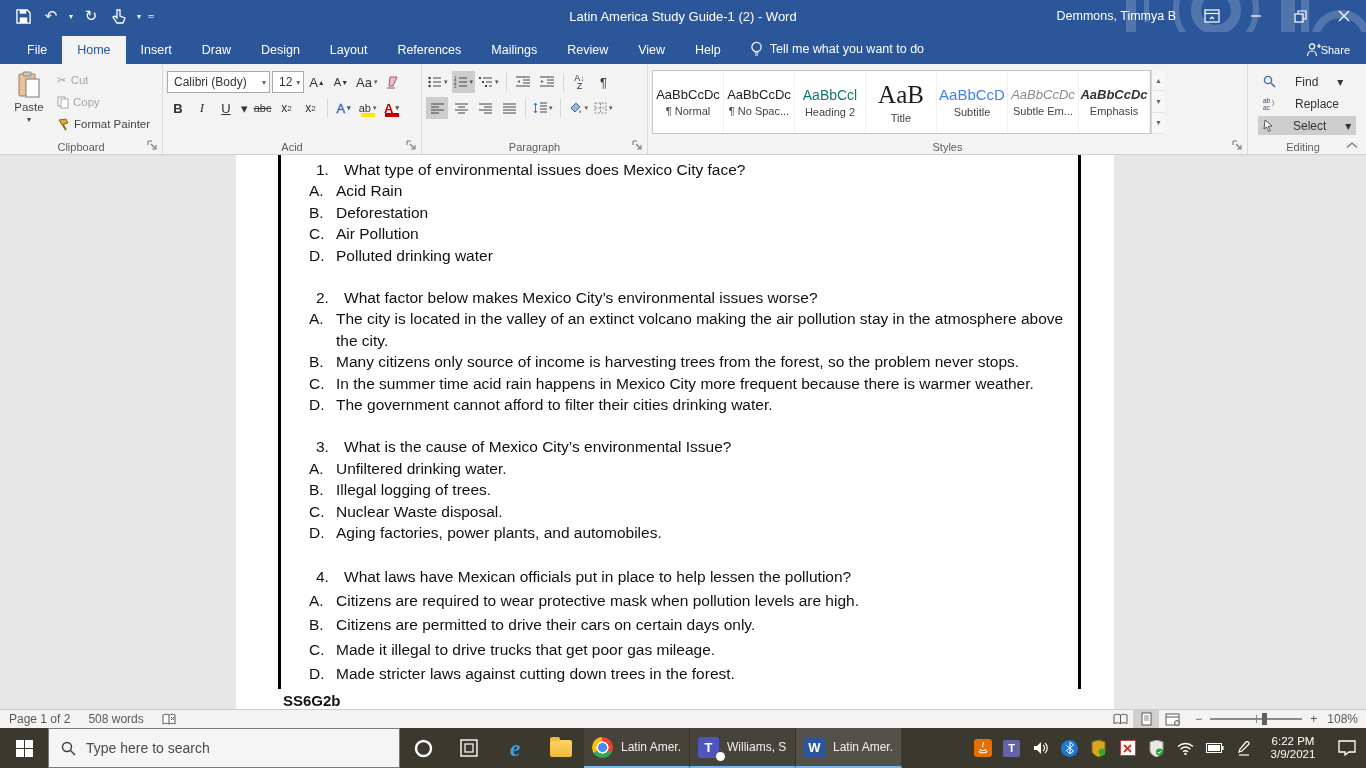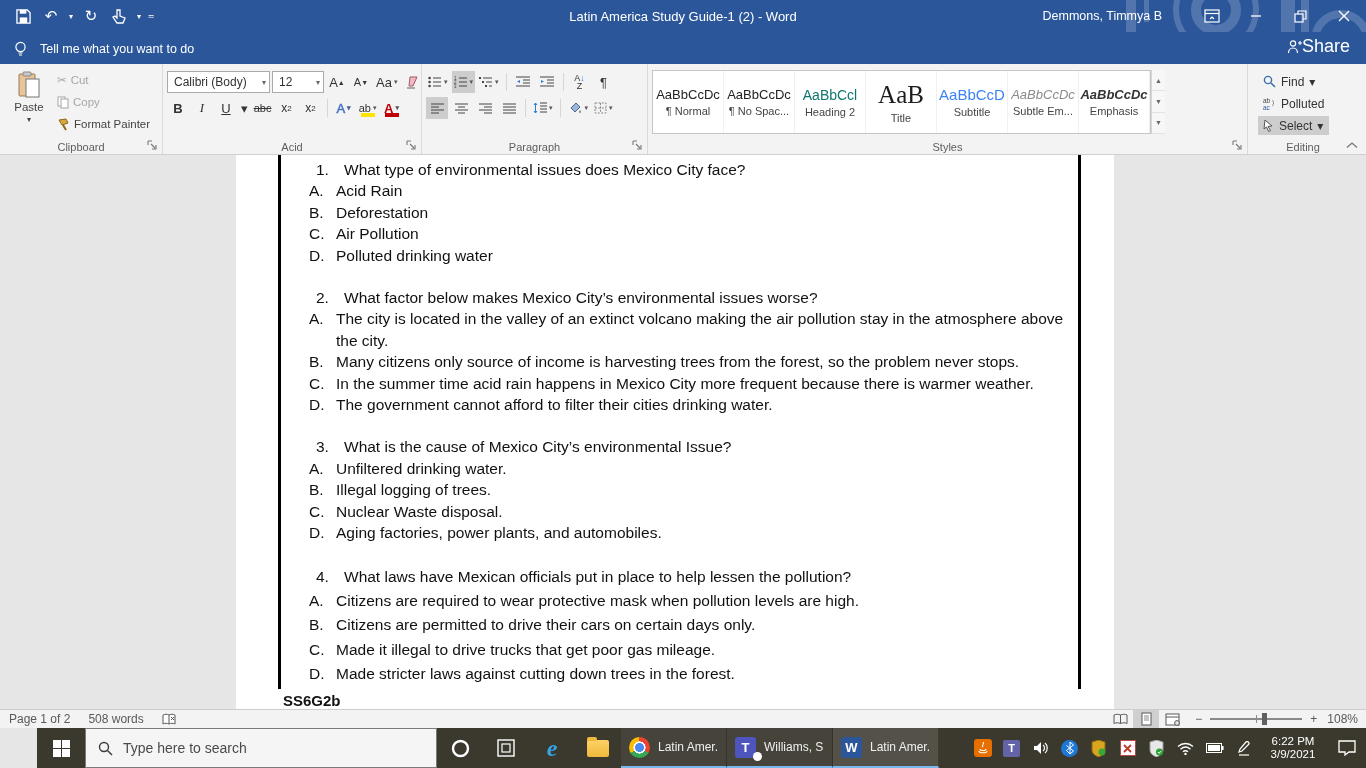--- a/index.html
+++ b/index.html
@@ -9,31 +9,31 @@
 
   
   .titlebar { height:32px; background:#2b579a; color:#fff; display:flex; align-items:center; position:relative; flex:0 0 auto; }
   .tb-deco { position:absolute; right:0; top:0; width:480px; height:64px; opacity:.18; pointer-events:none; }
   .qat { display:flex; align-items:center; padding-left:10px; gap:2px; z-index:2; }
   .qat-btn { width:26px; height:26px; display:flex; align-items:center; justify-content:center; font-size:15px; color:#fff; }
   .qat-btn svg { display:block; }
   .qat-caret { font-size:8px; width:10px; }
   .tb-title { position:absolute; left:0; right:0; text-align:center; font-size:13px; color:#fff; z-index:1; }
   .tb-right { margin-left:auto; display:flex; align-items:center; z-index:2; }
-  .tb-user { font-size:12.5px; margin-right:28px; }
+  .tb-user { font-size:12.5px; margin-right:14px; }
   .winbtn { width:44px; height:32px; display:flex; align-items:center; justify-content:center; font-size:14px; }
   .winbtn svg { display:block; }
 
   
   .tabrow { height:32px; background:#2b579a; display:flex; align-items:flex-end; color:#fff; flex:0 0 auto; position:relative; }
   .tabs { display:flex; align-items:flex-end; height:100%; padding-left:12px; }
   .tab { padding:7px 15px 7px; font-size:12.5px; color:#fff; }
   .tab.active { background:#f3f3f3; color:#2b579a; }
-  .tellme { display:flex; align-items:center; gap:13px; font-size:12.5px; color:#fff; padding:7px 14px; }
-  .share { margin-left:auto; display:flex; align-items:center; font-size:18px; padding:7px 16px; }
+  .tellme { display:flex; align-items:center; gap:7px; font-size:12.5px; color:#fff; padding:7px 14px; }
+  .share { margin-left:auto; display:flex; align-items:center; font-size:11px; padding:7px 16px; }
 
   
   .ribbon { height:91px; background:#f3f3f3; border-bottom:1px solid #d2d0ce; display:flex; flex:0 0 auto; position:relative; font-size:11.5px; color:#444; }
   .group { position:relative; border-right:1px solid #dddbd9; padding:3px 4px 17px 4px; display:flex; }
   .group-label { position:absolute; bottom:1px; left:0; right:0; text-align:center; font-size:11px; color:#605e5c; }
   .launcher { position:absolute; bottom:2px; right:3px; width:12px; height:12px; }
   .launcher svg { display:block; }
   .bigbtn { width:50px; display:flex; flex-direction:column; align-items:center; justify-content:flex-start; padding-top:4px; gap:2px; font-size:11.5px; color:#444; }
   .smallcol { display:flex; flex-direction:column; justify-content:flex-start; padding-top:4px; gap:4px; }
   .smallbtn { display:flex; align-items:center; gap:4px; font-size:11.5px; height:18px; padding:0 3px; color:#444; }
@@ -54,21 +54,21 @@
   .s0 .style-prev, .s1 .style-prev { font-size:13px; color:#222; }
   .s2 .style-prev { font-size:18px; color:#3b6aa0; }
   .s3 .style-prev { font-size:14px; color:#0f766e; }
   .s4 .style-prev { font-size:25px; color:#1d1d1d; font-weight:300; font-family:"Liberation Serif", serif; }
   .s5 .style-prev { font-size:15px; color:#3b82f6; }
   .s6 .style-prev { font-size:13px; color:#8a8a8a; font-style:italic; }
   .s7 .style-prev { font-size:13px; color:#333; font-style:italic; font-weight:bold; }
   .style-scroll { width:14px; display:flex; flex-direction:column; border-left:1px solid #d8d6d4; margin-top:3px; height:64px; background:#f7f7f7; }
   .style-scroll div { flex:1; display:flex; align-items:center; justify-content:center; font-size:7px; color:#666; border-bottom:1px solid #e4e2e0; }
   .edit-col { display:flex; flex-direction:column; gap:3px; padding:5px 4px 0 6px; }
-  .edit-row { display:flex; align-items:center; gap:5px; font-size:12px; height:19px; padding:0 5px; color:#333; }
+  .edit-row { display:flex; align-items:center; gap:19px; font-size:12px; height:19px; padding:0 5px; color:#333; }
   .edit-row.selected { background:#cdcdcd; }
   .collapse-ribbon { position:absolute; right:8px; bottom:3px; }
 
   
   .docarea { flex:1 1 auto; background:#e6e6e6; position:relative; overflow:hidden; }
   .page { position:absolute; left:236px; top:0; width:878px; height:100%; background:#fff; }
   .quiz { margin-left:42px; width:803px; border-left:3px solid #000; border-right:3px solid #000; height:534px; padding:4px 14px 0 28px; overflow:hidden; font-size:15.5px; color:#111; }
   .line { display:flex; line-height:21.4px; }
   .qline { padding-left:7px; }
   .qnum { flex:0 0 28px; }
@@ -86,21 +86,21 @@
   .sb-right { margin-left:auto; display:flex; align-items:center; }
   .viewbtn { width:26px; height:18px; display:flex; align-items:center; justify-content:center; }
   .viewbtn.active { background:#cfcfcf; }
   .zoomctrl { display:flex; align-items:center; gap:8px; padding:0 10px; }
   .zoom-track { width:92px; height:2px; background:#8a8a8a; position:relative; }
   .zoom-notch { position:absolute; left:50%; top:-3px; width:1px; height:8px; background:#8a8a8a; }
   .zoom-thumb { position:absolute; left:56%; top:-5px; width:5px; height:12px; background:#606060; }
   .zoom-pct { font-size:12px; color:#595959; padding-right:8px; }
 
   
-  .taskbar { height:40px; background:#3b382e; display:flex; align-items:stretch; color:#fff; flex:0 0 auto;margin-left:37px; }
+  .taskbar { height:40px; background:#3b382e; display:flex; align-items:stretch; color:#fff; flex:0 0 auto; }
   .tb-btn { display:flex; align-items:center; justify-content:center; }
   .start { width:48px; }
   .searchbox { width:352px; background:#f5f5f5; border:1px solid #7a7a7a; display:flex; align-items:center; gap:10px; padding:0 12px; color:#4a4a4a; font-size:14px; }
   .tv-btn { width:46px; } .cortana { width:46px; }
   .app-icon-btn { width:46px; }
   .taskapp { width:106px; display:flex; align-items:center; gap:8px; padding:0 8px; background:rgba(255,255,255,.06); border-bottom:2px solid #76b9ed; border-right:1px solid rgba(0,0,0,.25); font-size:12px; color:#f0f0f0; position:relative; }
   .taskapp .applabel { overflow:hidden; white-space:nowrap; }
   .taskapp.lit { background:rgba(255,255,255,.13); }
   .appdot { position:absolute; left:26px; bottom:5px; width:9px; height:9px; background:#fff; border-radius:50%; }
   .tray { margin-left:auto; display:flex; align-items:center; }
@@ -176,20 +176,33 @@
       </div>
       <div class="winbtn">
         <svg width="12" height="12" viewBox="0 0 12 12">
             <path d="M1 1l10 10M11 1L1 11" stroke="#fff" stroke-width="1.3"></path>
           </svg>
       </div>
     </div>
   </div>
 
   <div class="tabrow">
+    <div class="tabs" id="tabs-container">
+        <div class="tab">File</div>
+        <div class="tab active">Home</div>
+        <div class="tab">Insert</div>
+        <div class="tab">Draw</div>
+        <div class="tab">Design</div>
+        <div class="tab">Layout</div>
+        <div class="tab">References</div>
+        <div class="tab">Mailings</div>
+        <div class="tab">Review</div>
+        <div class="tab">View</div>
+        <div class="tab">Help</div>
+      </div>
     <div class="tellme">
       <svg width="13" height="16" viewBox="0 0 13 16">
           <circle cx="6.5" cy="6" r="4.6" fill="none" stroke="#fff" stroke-width="1.2"></circle>
           <path d="M4.5 12h4M5 14h3" stroke="#fff" stroke-width="1.2"></path>
         </svg>
       <span>Tell me what you want to do</span>
     </div>
     <div class="share">
       <svg width="15" height="15" viewBox="0 0 15 15">
           <circle cx="6" cy="4.5" r="2.6" fill="none" stroke="#fff" stroke-width="1.2"></circle>
@@ -240,21 +253,21 @@
         </div>
     </div>
 
     <div class="group" style="width:259px">
       <div class="fontgrid">
         <div class="frow">
           <div class="combo" style="width:103px">
             <span>Calibri (Body)</span>
             <span class="caret">▾</span>
           </div>
-          <div class="combo" style="width:52px">
+          <div class="combo" style="width:32px">
             <span>12</span>
             <span class="caret">▾</span>
           </div>
           <div class="icbtn">
               <span>A</span>
               <sup style="font-size:7px">▲</sup>
             </div>
           <div class="icbtn">
               <span style="font-size:11px">A</span>
               <sup style="font-size:7px">▼</sup>
@@ -481,21 +494,21 @@
             </svg>
           <span>Find</span>
           <span class="mini-caret">▾</span>
         </div>
         <div class="edit-row">
           <svg width="13" height="13" viewBox="0 0 13 13">
               <text x="0" y="6" font-size="6.5" fill="#444">ab</text>
               <text x="0" y="13" font-size="6.5" fill="#2b579a">ac</text>
               <path d="M9 3c2 1 2 5 0 6" fill="none" stroke="#888"></path>
             </svg>
-          <span>Polluted</span>
+          <span>Replace</span>
         </div>
         <div class="edit-row selected">
           <svg width="11" height="13" viewBox="0 0 11 13">
               <path d="M2 1l7 6-4 .5 2.5 4-1.8 1L3.5 8 1 10z" fill="#fff" stroke="#555"></path>
             </svg>
           <span>Select</span>
           <span class="mini-caret">▾</span>
         </div>
       </div>
       <div class="group-label">Editing</div>

